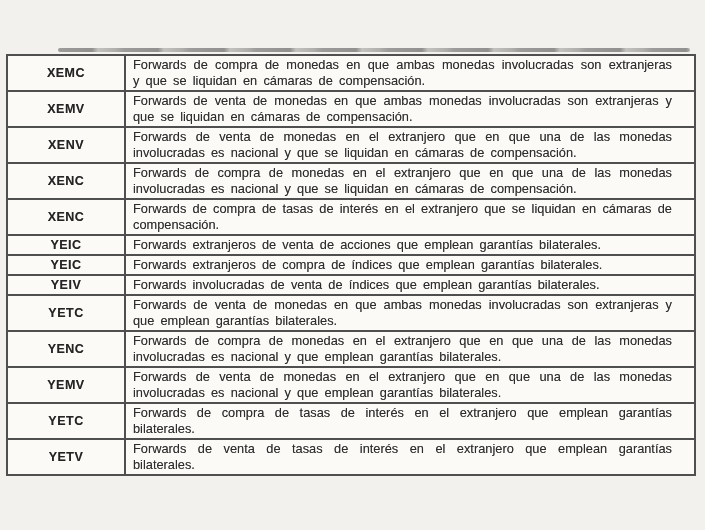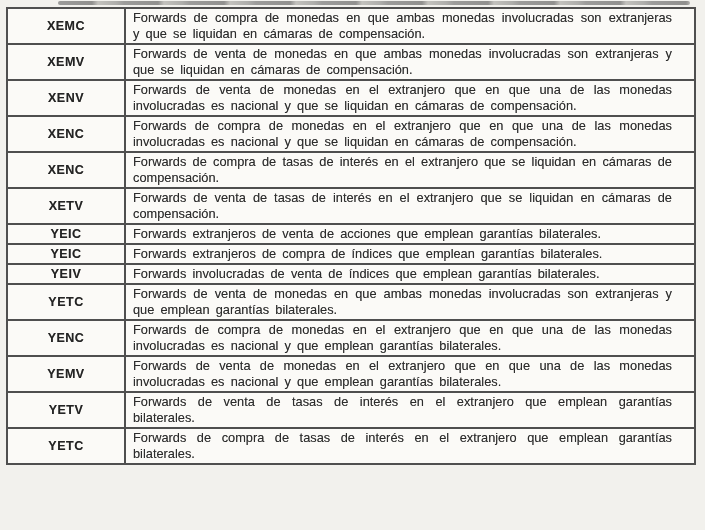--- a/index.html
+++ b/index.html
@@ -3,21 +3,21 @@
 <meta charset="utf-8">
 <style>
   html, body { margin: 0; padding: 0; }
   body {
     width: 705px; height: 530px;
     background: #f2f1ed;
     font-family: "Liberation Sans", sans-serif;
     position: relative;
     overflow: hidden;
   }
-  .page { position: absolute; inset: 0; }
+  .page { position: absolute; inset: 0; margin-top: 47px; }
   .scan-smudge {
     position: absolute;
     top: 1px; left: 58px;
     width: 632px; height: 4px;
     background: repeating-linear-gradient(90deg,
       #6e6e6e 0px, #5c5c5c 34px, #a9a8a4 40px, #8a8a88 58px, #6e6e6e 66px);
     opacity: .65;
     border-radius: 2px;
   }
   table.codes {
@@ -79,24 +79,20 @@
   <tr>
     <td class="code">XENC</td>
     <td class="desc">Forwards de compra de monedas en el extranjero que en que una de las monedas involucradas es nacional y que se liquidan en cámaras de compensación.</td>
   </tr>
 
   <tr>
     <td class="code">XENC</td>
     <td class="desc">Forwards de compra de tasas de interés en el extranjero que se liquidan en cámaras de compensación.</td>
   </tr>
 
-  <tr>
-    <td class="code">XETV</td>
-    <td class="desc">Forwards de venta de tasas de interés en el extranjero que se liquidan en cámaras de compensación.</td>
-  </tr>
 
 
   <tr>
     <td class="code">YEIC</td>
     <td class="desc">Forwards extranjeros de venta de acciones que emplean garantías bilaterales.</td>
   </tr>
 
   <tr>
     <td class="code">YEIC</td>
     <td class="desc">Forwards extranjeros de compra de índices que emplean garantías bilaterales.</td>
@@ -117,23 +113,23 @@
     <td class="code">YENC</td>
     <td class="desc">Forwards de compra de monedas en el extranjero que en que una de las monedas involucradas es nacional y que emplean garantías bilaterales.</td>
   </tr>
 
   <tr>
     <td class="code">YEMV</td>
     <td class="desc">Forwards de venta de monedas en el extranjero que en que una de las monedas involucradas es nacional y que emplean garantías bilaterales.</td>
   </tr>
 
   <tr>
-    <td class="code">YETV</td>
-    <td class="desc">Forwards de venta de tasas de interés en el extranjero que emplean garantías bilaterales.</td>
+    <td class="code">YETC</td>
+    <td class="desc">Forwards de compra de tasas de interés en el extranjero que emplean garantías bilaterales.</td>
   </tr>
 
   <tr>
-    <td class="code">YETC</td>
-    <td class="desc">Forwards de compra de tasas de interés en el extranjero que emplean garantías bilaterales.</td>
+    <td class="code">YETV</td>
+    <td class="desc">Forwards de venta de tasas de interés en el extranjero que emplean garantías bilaterales.</td>
   </tr>
 </tbody>
   </table>
 </div>
 
 </body></html>

